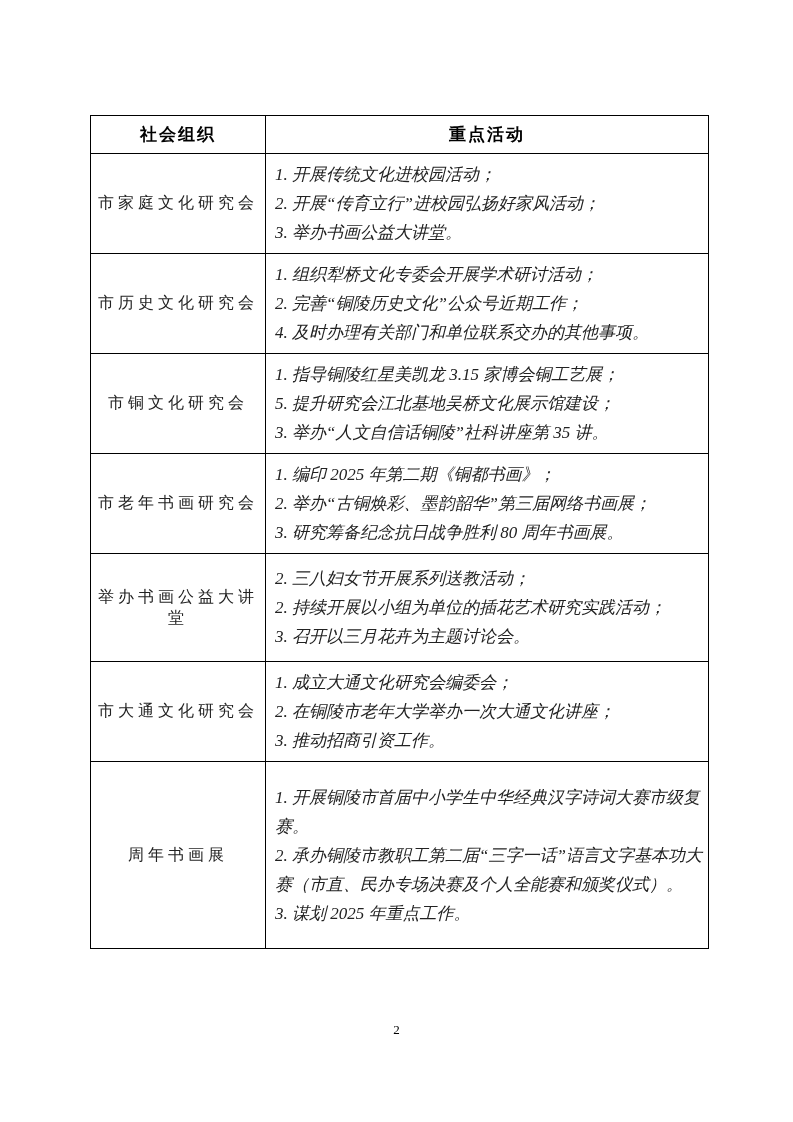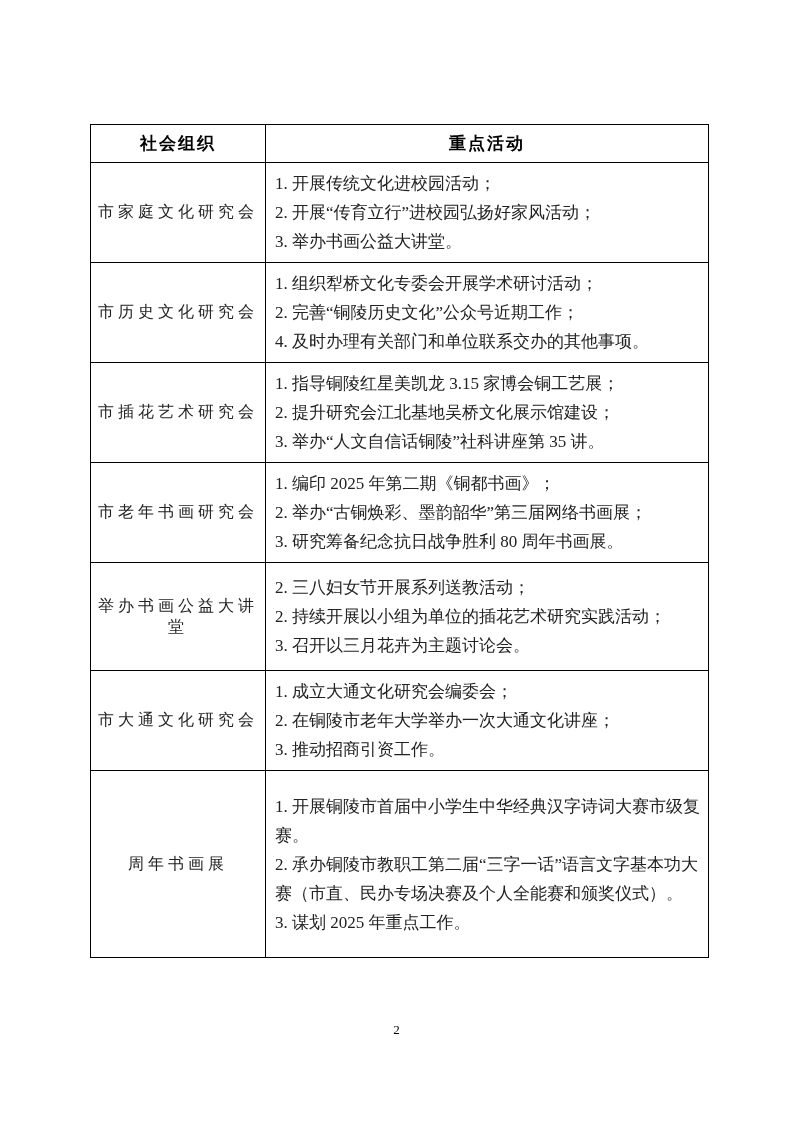--- a/index.html
+++ b/index.html
@@ -13,21 +13,21 @@
   }
   .page {
     position: absolute;
     left: 0; top: 0;
     width: 793px; height: 1122px;
     background: #ffffff;
   }
   table.doc-table {
     position: absolute;
     left: 90px;
-    top: 124px;
+    top: 115px;
     width: 618px;
     border-collapse: collapse;
     table-layout: fixed;
   }
   table.doc-table th,
   table.doc-table td {
     border: 1.5px solid #000000;
     vertical-align: middle;
   }
   col.c-org { width: 175px; }
@@ -47,21 +47,21 @@
     color: #222;
     padding: 4px 2px;
   }
   td.acts {
     padding: 6px 6px 6px 9px;
     font-size: 17px;
     line-height: 29px;
     color: #222;
     text-align: left;
   }
-  td.acts .line { min-height: 0; }
+  td.acts .line { min-height: 0; font-style: italic; }
   tr.r1 { height: 97px; }
   tr.r2 { height: 80px; }
   tr.r3 { height: 95px; }
   tr.r4 { height: 100px; }
   tr.r5 { height: 108px; }
   tr.r6 { height: 97px; }
   tr.r7 { height: 68px; }
   tr.r8 { height: 187px; }
   .page-number {
     position: absolute;
@@ -99,24 +99,24 @@
       </tr>
       <tr class="r2">
         <td class="org">市历史文化研究会</td>
         <td class="acts">
           <div class="line">1. 组织犁桥文化专委会开展学术研讨活动；</div>
           <div class="line">2. 完善“铜陵历史文化”公众号近期工作；</div>
           <div class="line">4. 及时办理有关部门和单位联系交办的其他事项。</div>
         </td>
       </tr>
       <tr class="r3">
-        <td class="org">市插花艺术研究会</td>
+        <td class="org">市铜文化研究会</td>
         <td class="acts">
           <div class="line">1. 指导铜陵红星美凯龙 3.15 家博会铜工艺展；</div>
-          <div class="line">2. 提升研究会江北基地吴桥文化展示馆建设；</div>
+          <div class="line">5. 提升研究会江北基地吴桥文化展示馆建设；</div>
           <div class="line">3. 举办“人文自信话铜陵”社科讲座第 35 讲。</div>
         </td>
       </tr>
       <tr class="r4">
         <td class="org">市老年书画研究会</td>
         <td class="acts">
           <div class="line">1. 编印 2025 年第二期《铜都书画》；</div>
           <div class="line">2. 举办“古铜焕彩、墨韵韶华”第三届网络书画展；</div>
           <div class="line">3. 研究筹备纪念抗日战争胜利 80 周年书画展。</div>
         </td>

